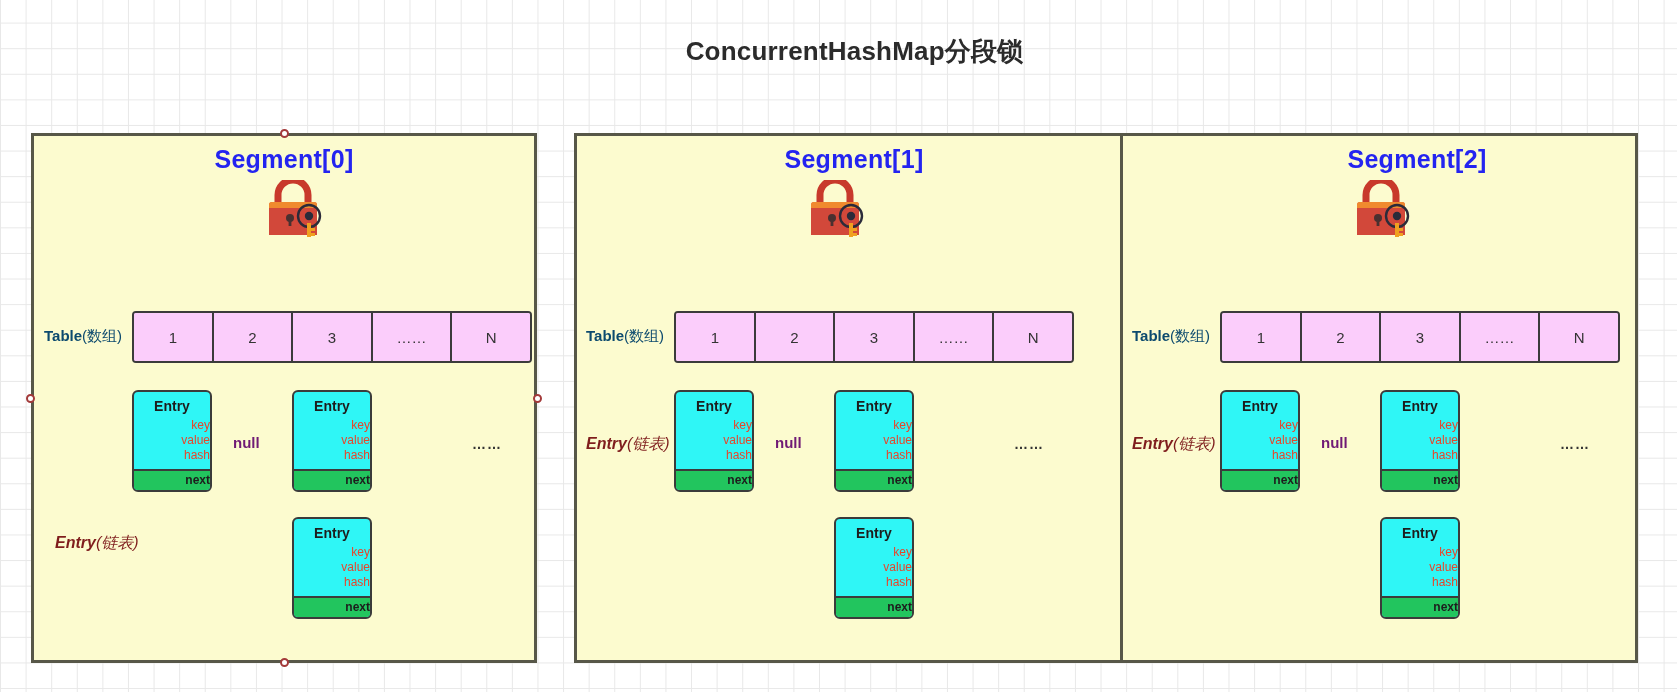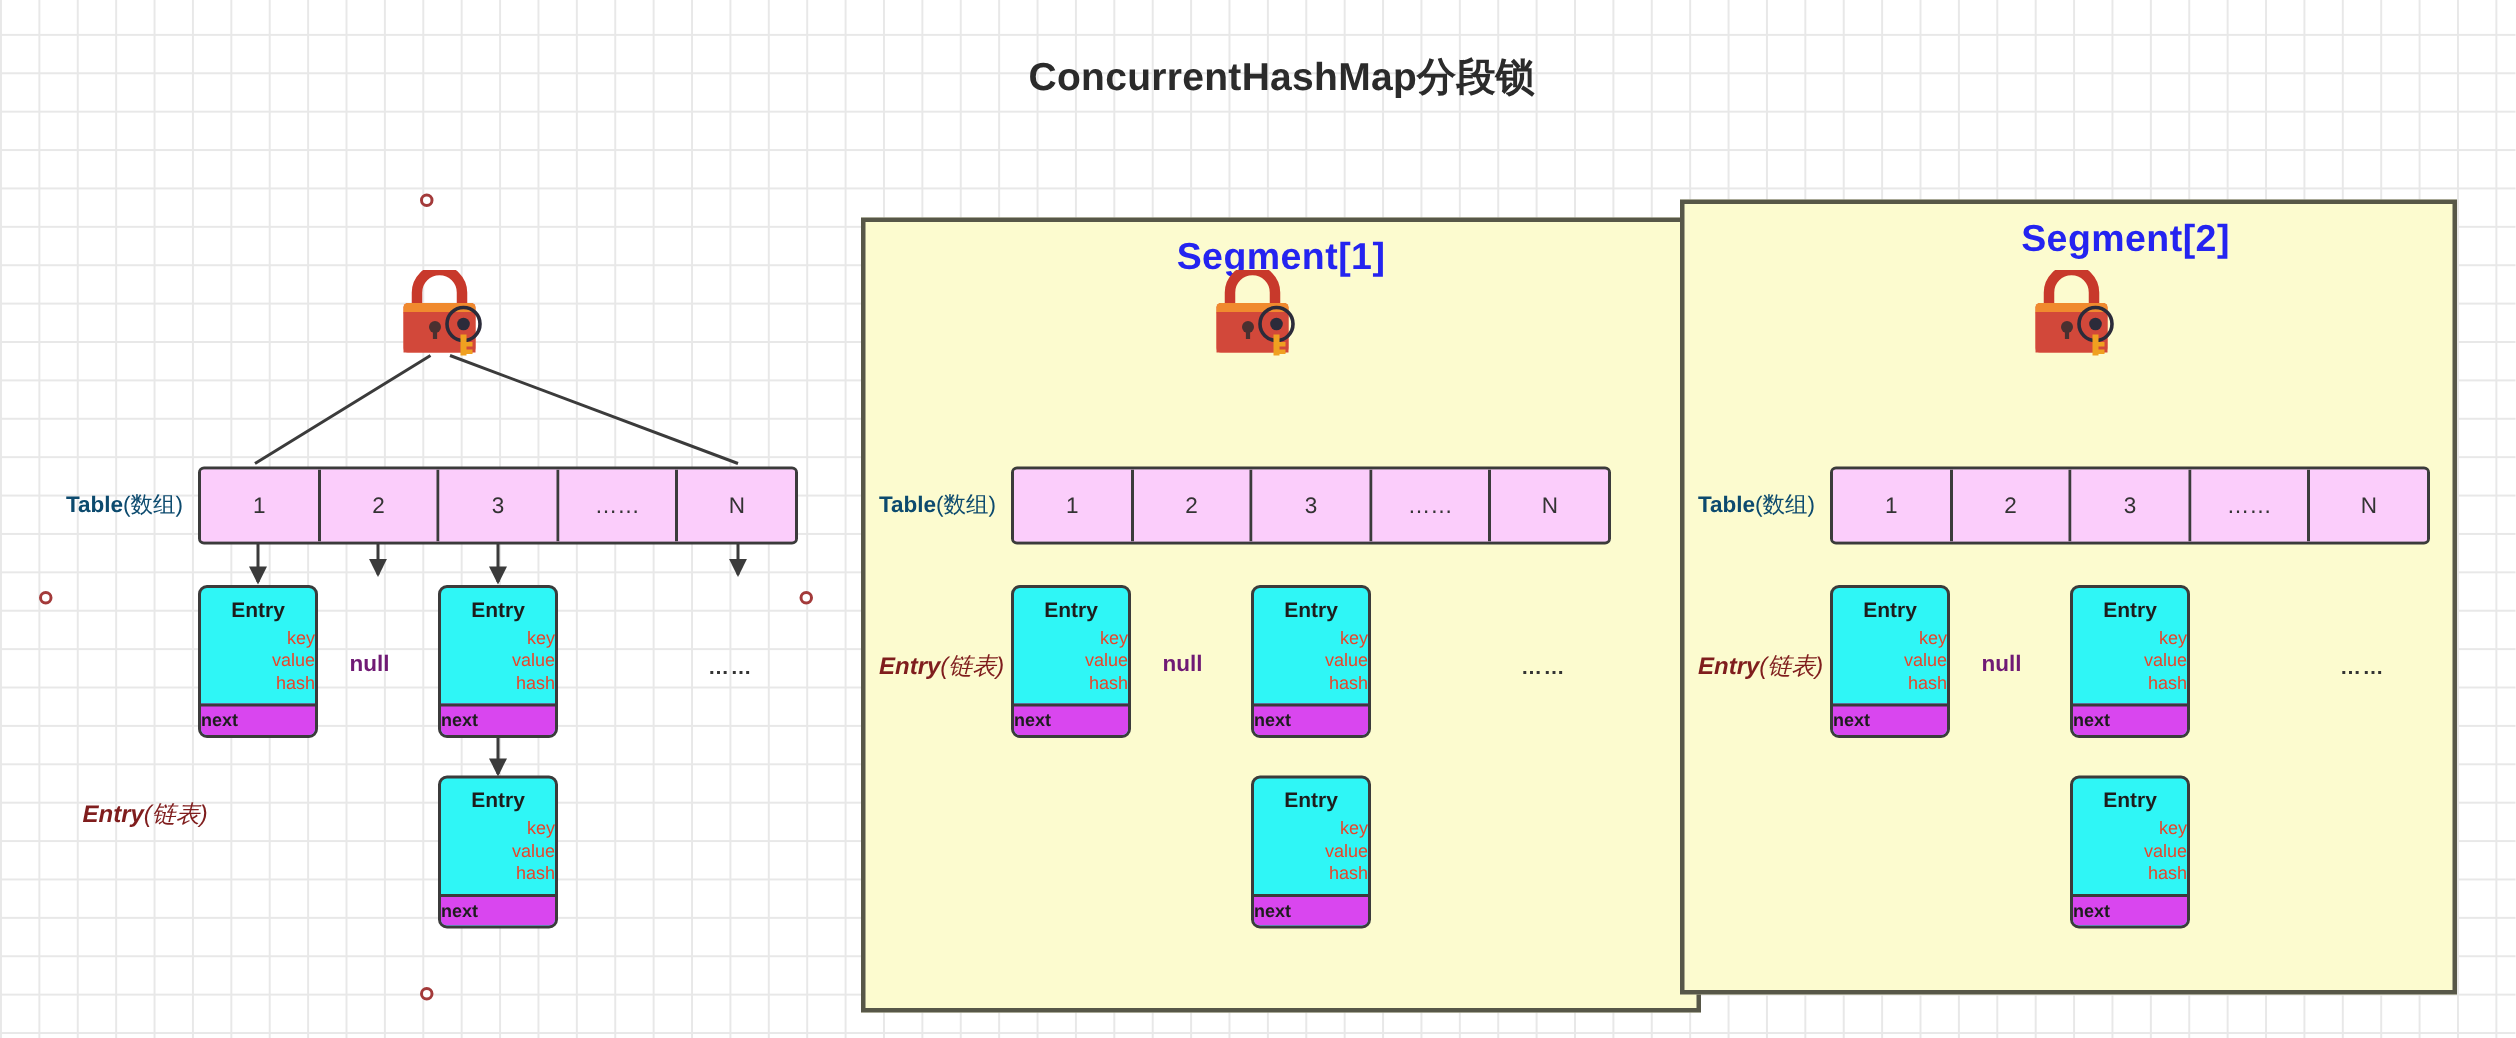--- a/index.html
+++ b/index.html
@@ -41,21 +41,21 @@
   
   .segment {
     position: absolute;
     top: 133px;
     height: 530px;
     background: #fcfbcf;
     border: 3px solid #575748;
     box-sizing: border-box;
   }
   .segment.seg0 { left: 31px;   width: 506px; }
-  .segment.seg1 { left: 574px;  width: 560px; margin-top: 12px; }
+  .segment.seg1 { left: 574px;  width: 560px; }
   .segment.seg2 { left: 1120px; width: 518px; padding-left: 38px; }
 
   .segment-title {
     position: absolute;
     top: 9px;
     width: 100%;
     text-align: center;
     font-size: 25px;
     font-weight: bold;
     color: #2424f0;
@@ -143,22 +143,22 @@
   }
   .entry-fields {
     text-align: right;
     font-size: 12px;
     color: #e8452b;
     line-height: 15px;
     padding: 4px 0 6px 0;
   }
   .entry-next {
     border-top: 2px solid #3b3b3b;
-    background: #d946ef;
-    text-align: left;
+    background: #22c55e;
+    text-align: right;
     font-size: 12px;
     font-weight: bold;
     color: #1d1d1d;
     padding: 2px 0 3px 0;
   }
 
   .null-text {
     position: absolute;
     font-size: 15px;
     font-weight: bold;
@@ -217,20 +217,23 @@
 
     <path d="M1375,237 L1258,309" stroke="#3b3b3b" stroke-width="2" fill="none"></path>
     <path d="M1388,237 L1580,309" stroke="#3b3b3b" stroke-width="2" fill="none"></path>
     <path d="M1260,341 L1260,388" stroke="#3b3b3b" stroke-width="2" fill="none" marker-end="url(#arrow)"></path>
     <path d="M1340,341 L1340,383" stroke="#3b3b3b" stroke-width="2" fill="none" marker-end="url(#arrow)"></path>
     <path d="M1420,341 L1420,388" stroke="#3b3b3b" stroke-width="2" fill="none" marker-end="url(#arrow)"></path>
     <path d="M1580,341 L1580,383" stroke="#3b3b3b" stroke-width="2" fill="none" marker-end="url(#arrow)"></path>
     <path d="M1420,487 L1420,516" stroke="#3b3b3b" stroke-width="2" fill="none" marker-end="url(#arrow)"></path>
   </svg>
 
+  <div class="segment seg0">
+    <div class="segment-title">Segment[0]</div>
+  </div>
 
   <div class="lock-icon" style="left:293px;">
     <svg viewBox="0 0 66 58" width="66" height="58">
       <path d="M18,24 L18,15 a15,15 0 0 1 30,0 L48,24" stroke="#c8392b" stroke-width="7" fill="none" stroke-linecap="round"></path>
       <rect x="9" y="22" width="48" height="33" rx="3" fill="#e2573e"></rect>
       <rect x="9" y="22" width="48" height="9" rx="3" fill="#f08a2e"></rect>
       <rect x="9" y="28" width="48" height="27" fill="#d2483a"></rect>
       <circle cx="30" cy="38" r="4" fill="#4a3030"></circle>
       <rect x="28.6" y="38" width="2.8" height="8" fill="#4a3030"></rect>
       <circle cx="49" cy="36" r="11" fill="none" stroke="#2b2b3a" stroke-width="2.4"></circle>

